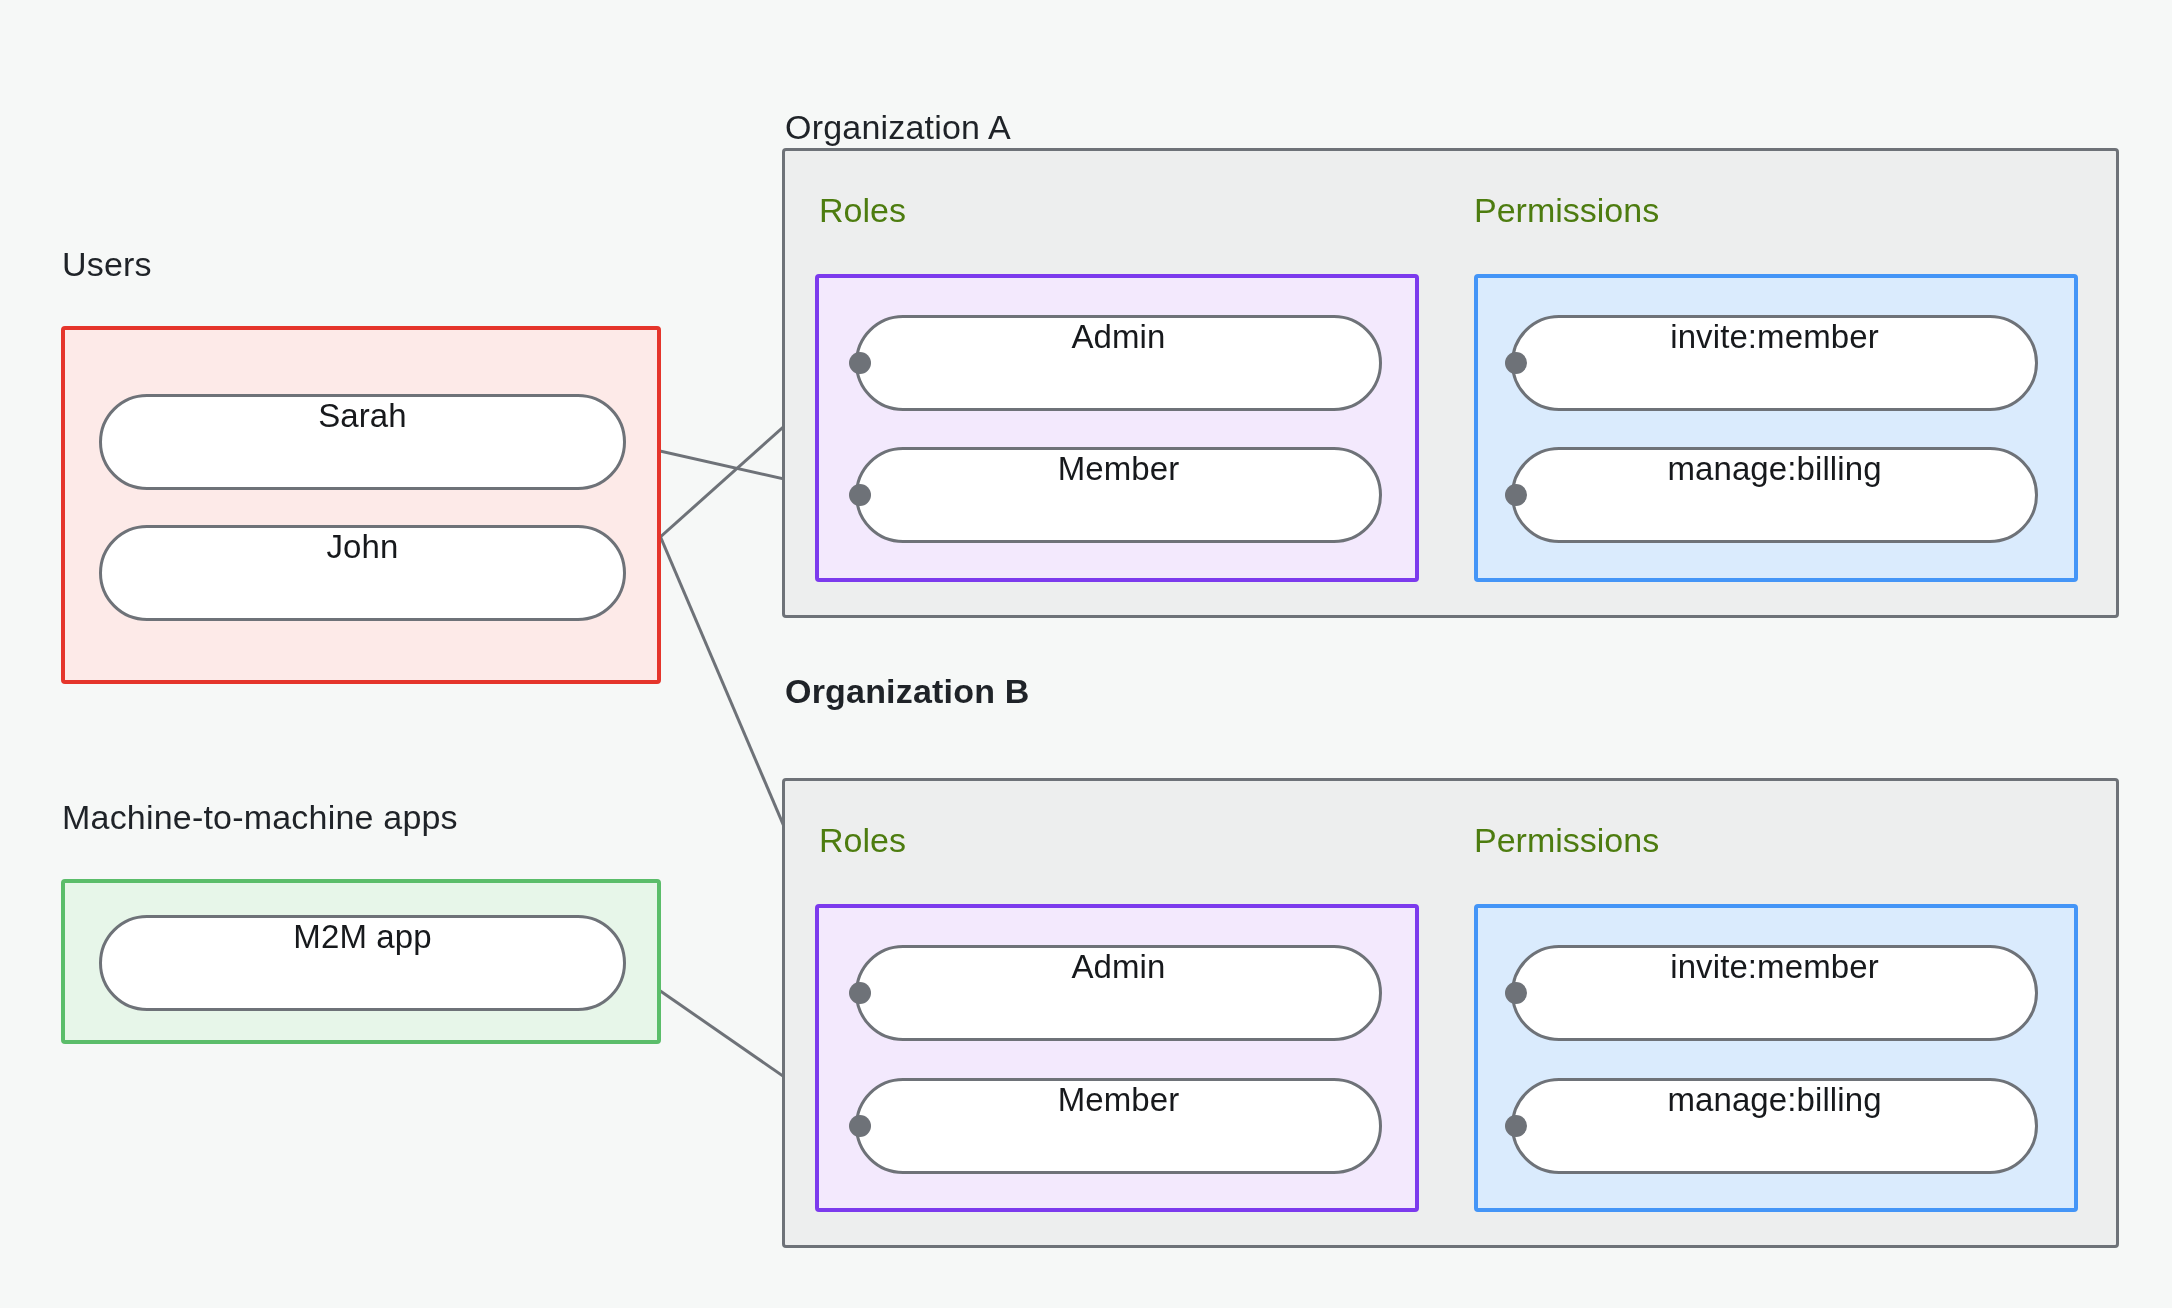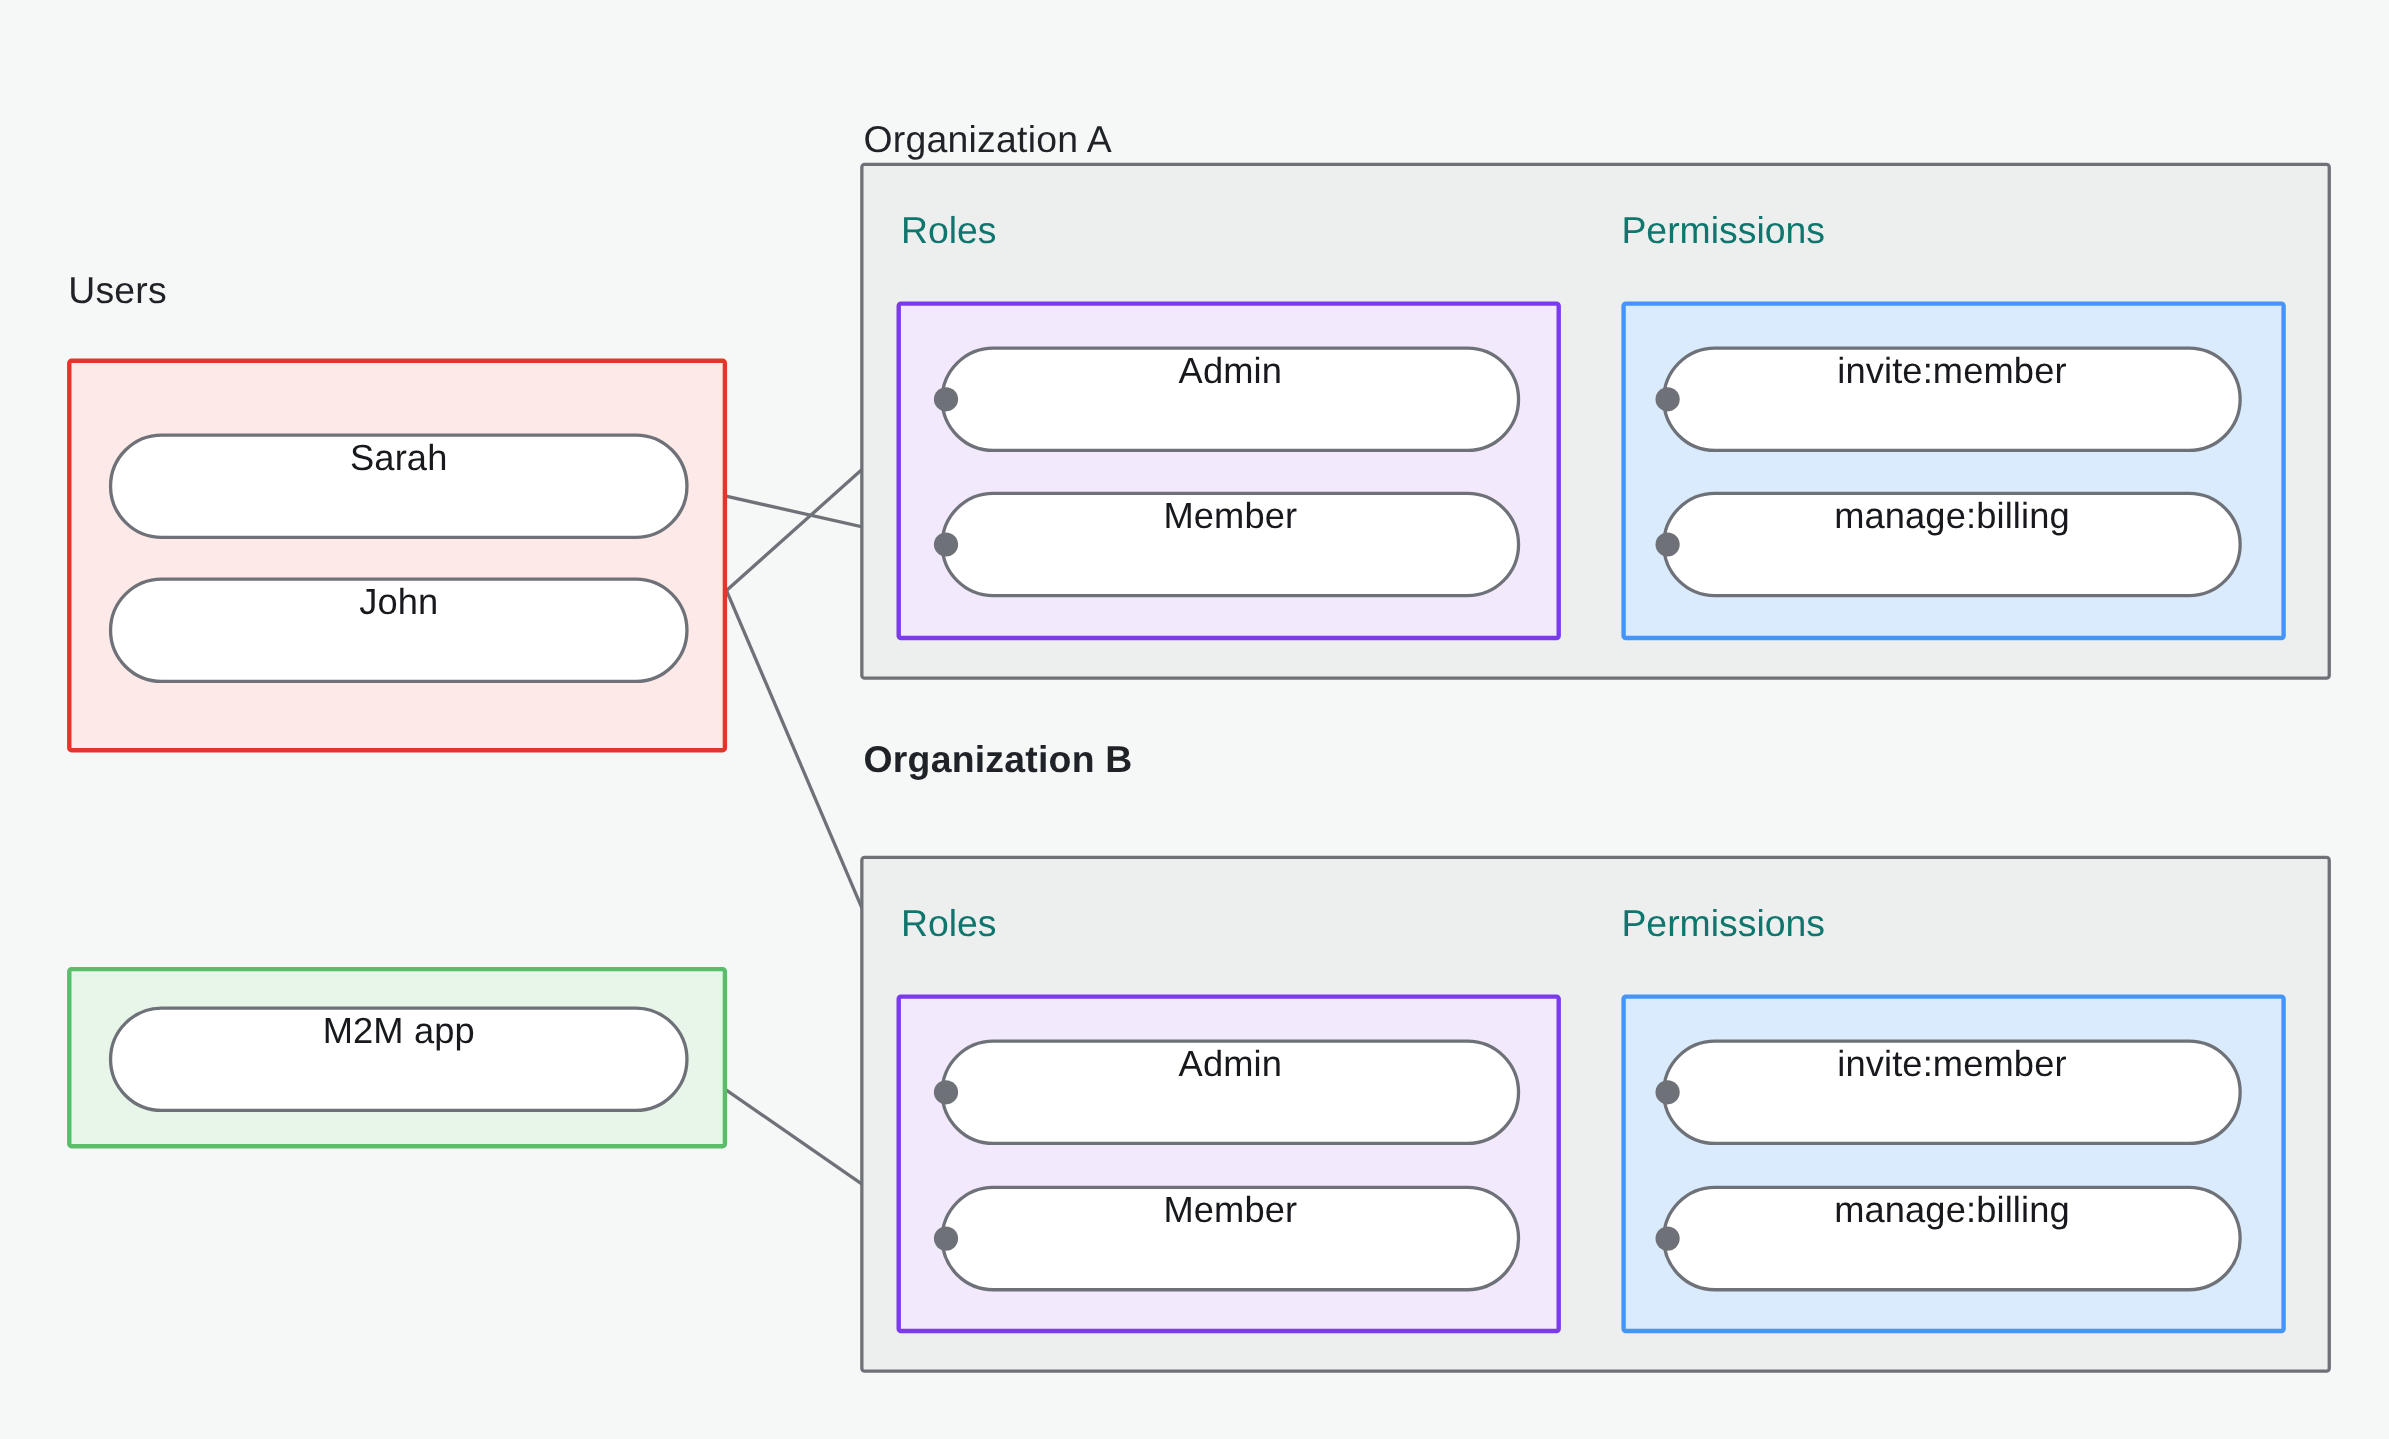--- a/index.html
+++ b/index.html
@@ -60,21 +60,21 @@
     justify-content:center;
     font-size:33px;
     color:#17191c;
     letter-spacing:.1px;
     white-space:nowrap;
   }
 
   .sub-label{
     position:absolute;
     font-size:34px;
-    color:#0f766e;
+    color:#4d7c0f;
     white-space:nowrap;
     text-align:right;
   }
 
   svg.edges{
     position:absolute;left:0;top:0;
     width:2172px;height:1308px;
     pointer-events:none;
   }
   svg.edges line{stroke:#6e7278;stroke-width:3;}
@@ -122,20 +122,21 @@
   <div class="box box-users" style="left:61px;top:326px;width:600px;height:358px;"></div>
 
   <div class="pill" style="left:99px;top:394px;width:527px;height:96px;">
     <span>Sarah</span>
   </div>
 
   <div class="pill" style="left:99px;top:525px;width:527px;height:96px;">
     <span>John</span>
   </div>
 
+  <div class="grp-label bold" style="left:62px;top:798px;">Machine-to-machine apps</div>
 
   <div class="box box-m2m" style="left:61px;top:879px;width:600px;height:165px;"></div>
 
   <div class="pill" style="left:99px;top:915px;width:527px;height:96px;">
     <span>M2M app</span>
   </div>
 
   <div class="grp-label" style="left:785px;top:64px;margin-top:44px;">Organization A</div>
 
   <div class="box box-org" style="left:782px;top:148px;width:1337px;height:470px;"></div>

